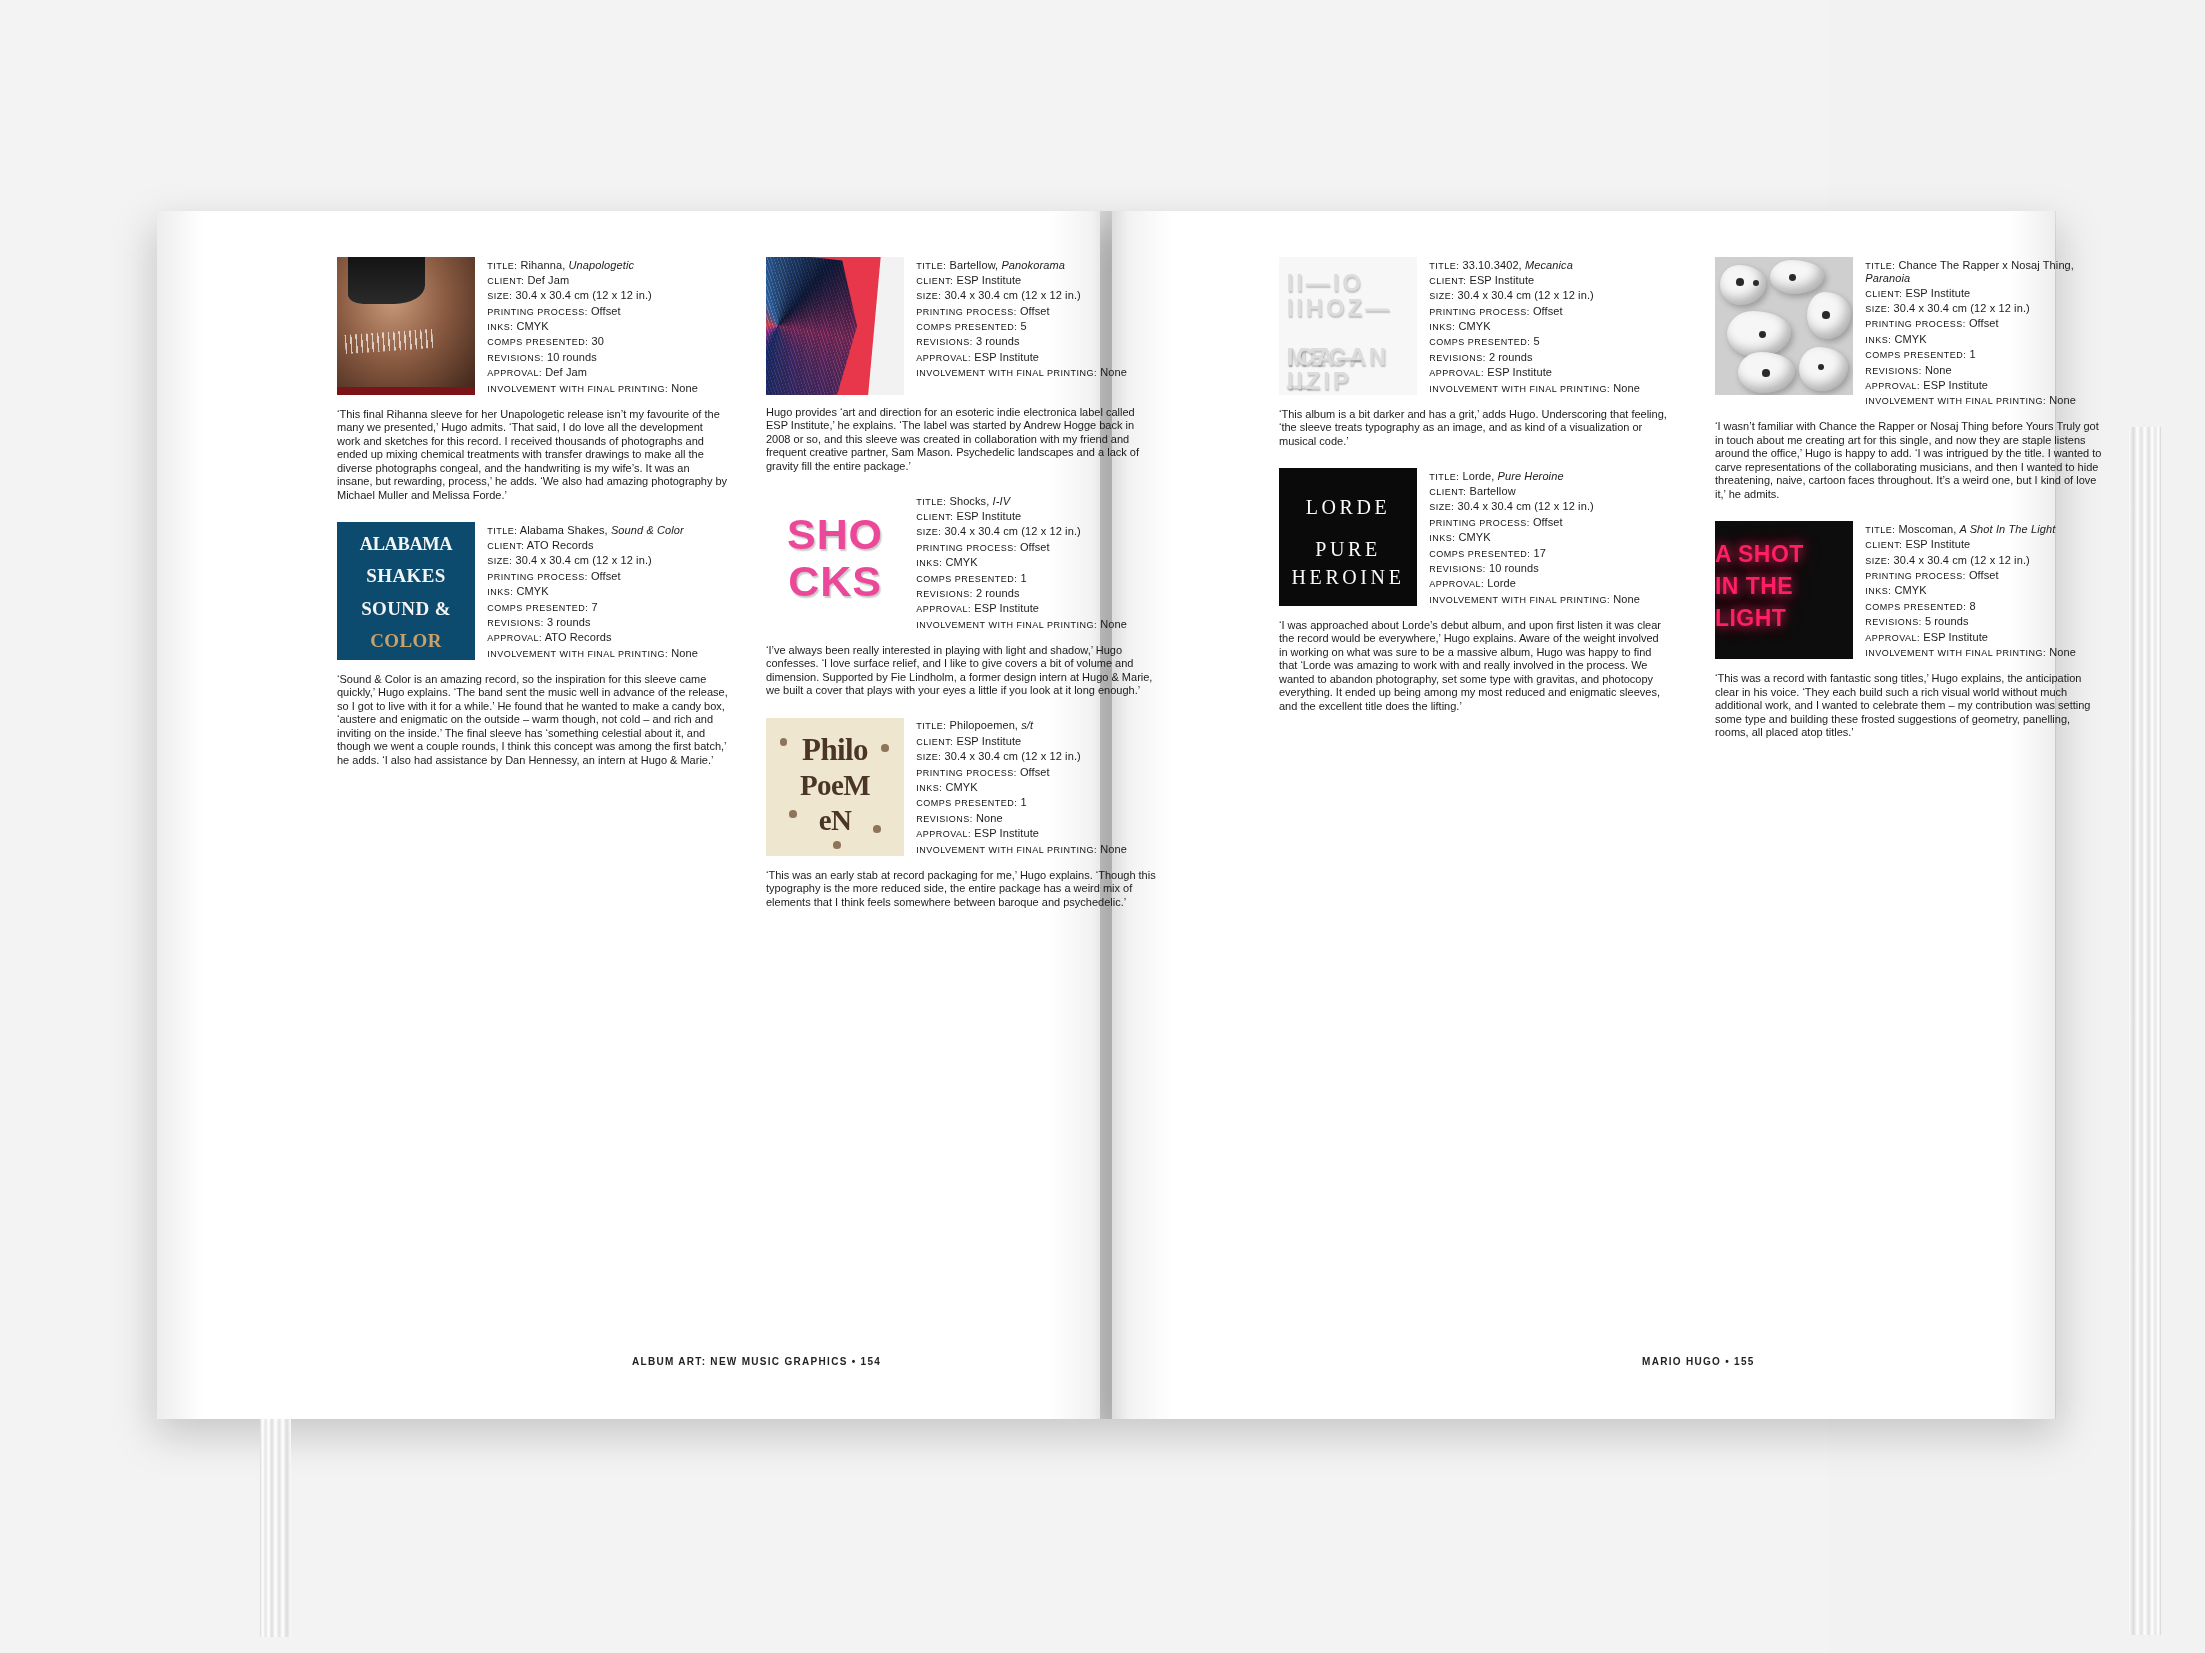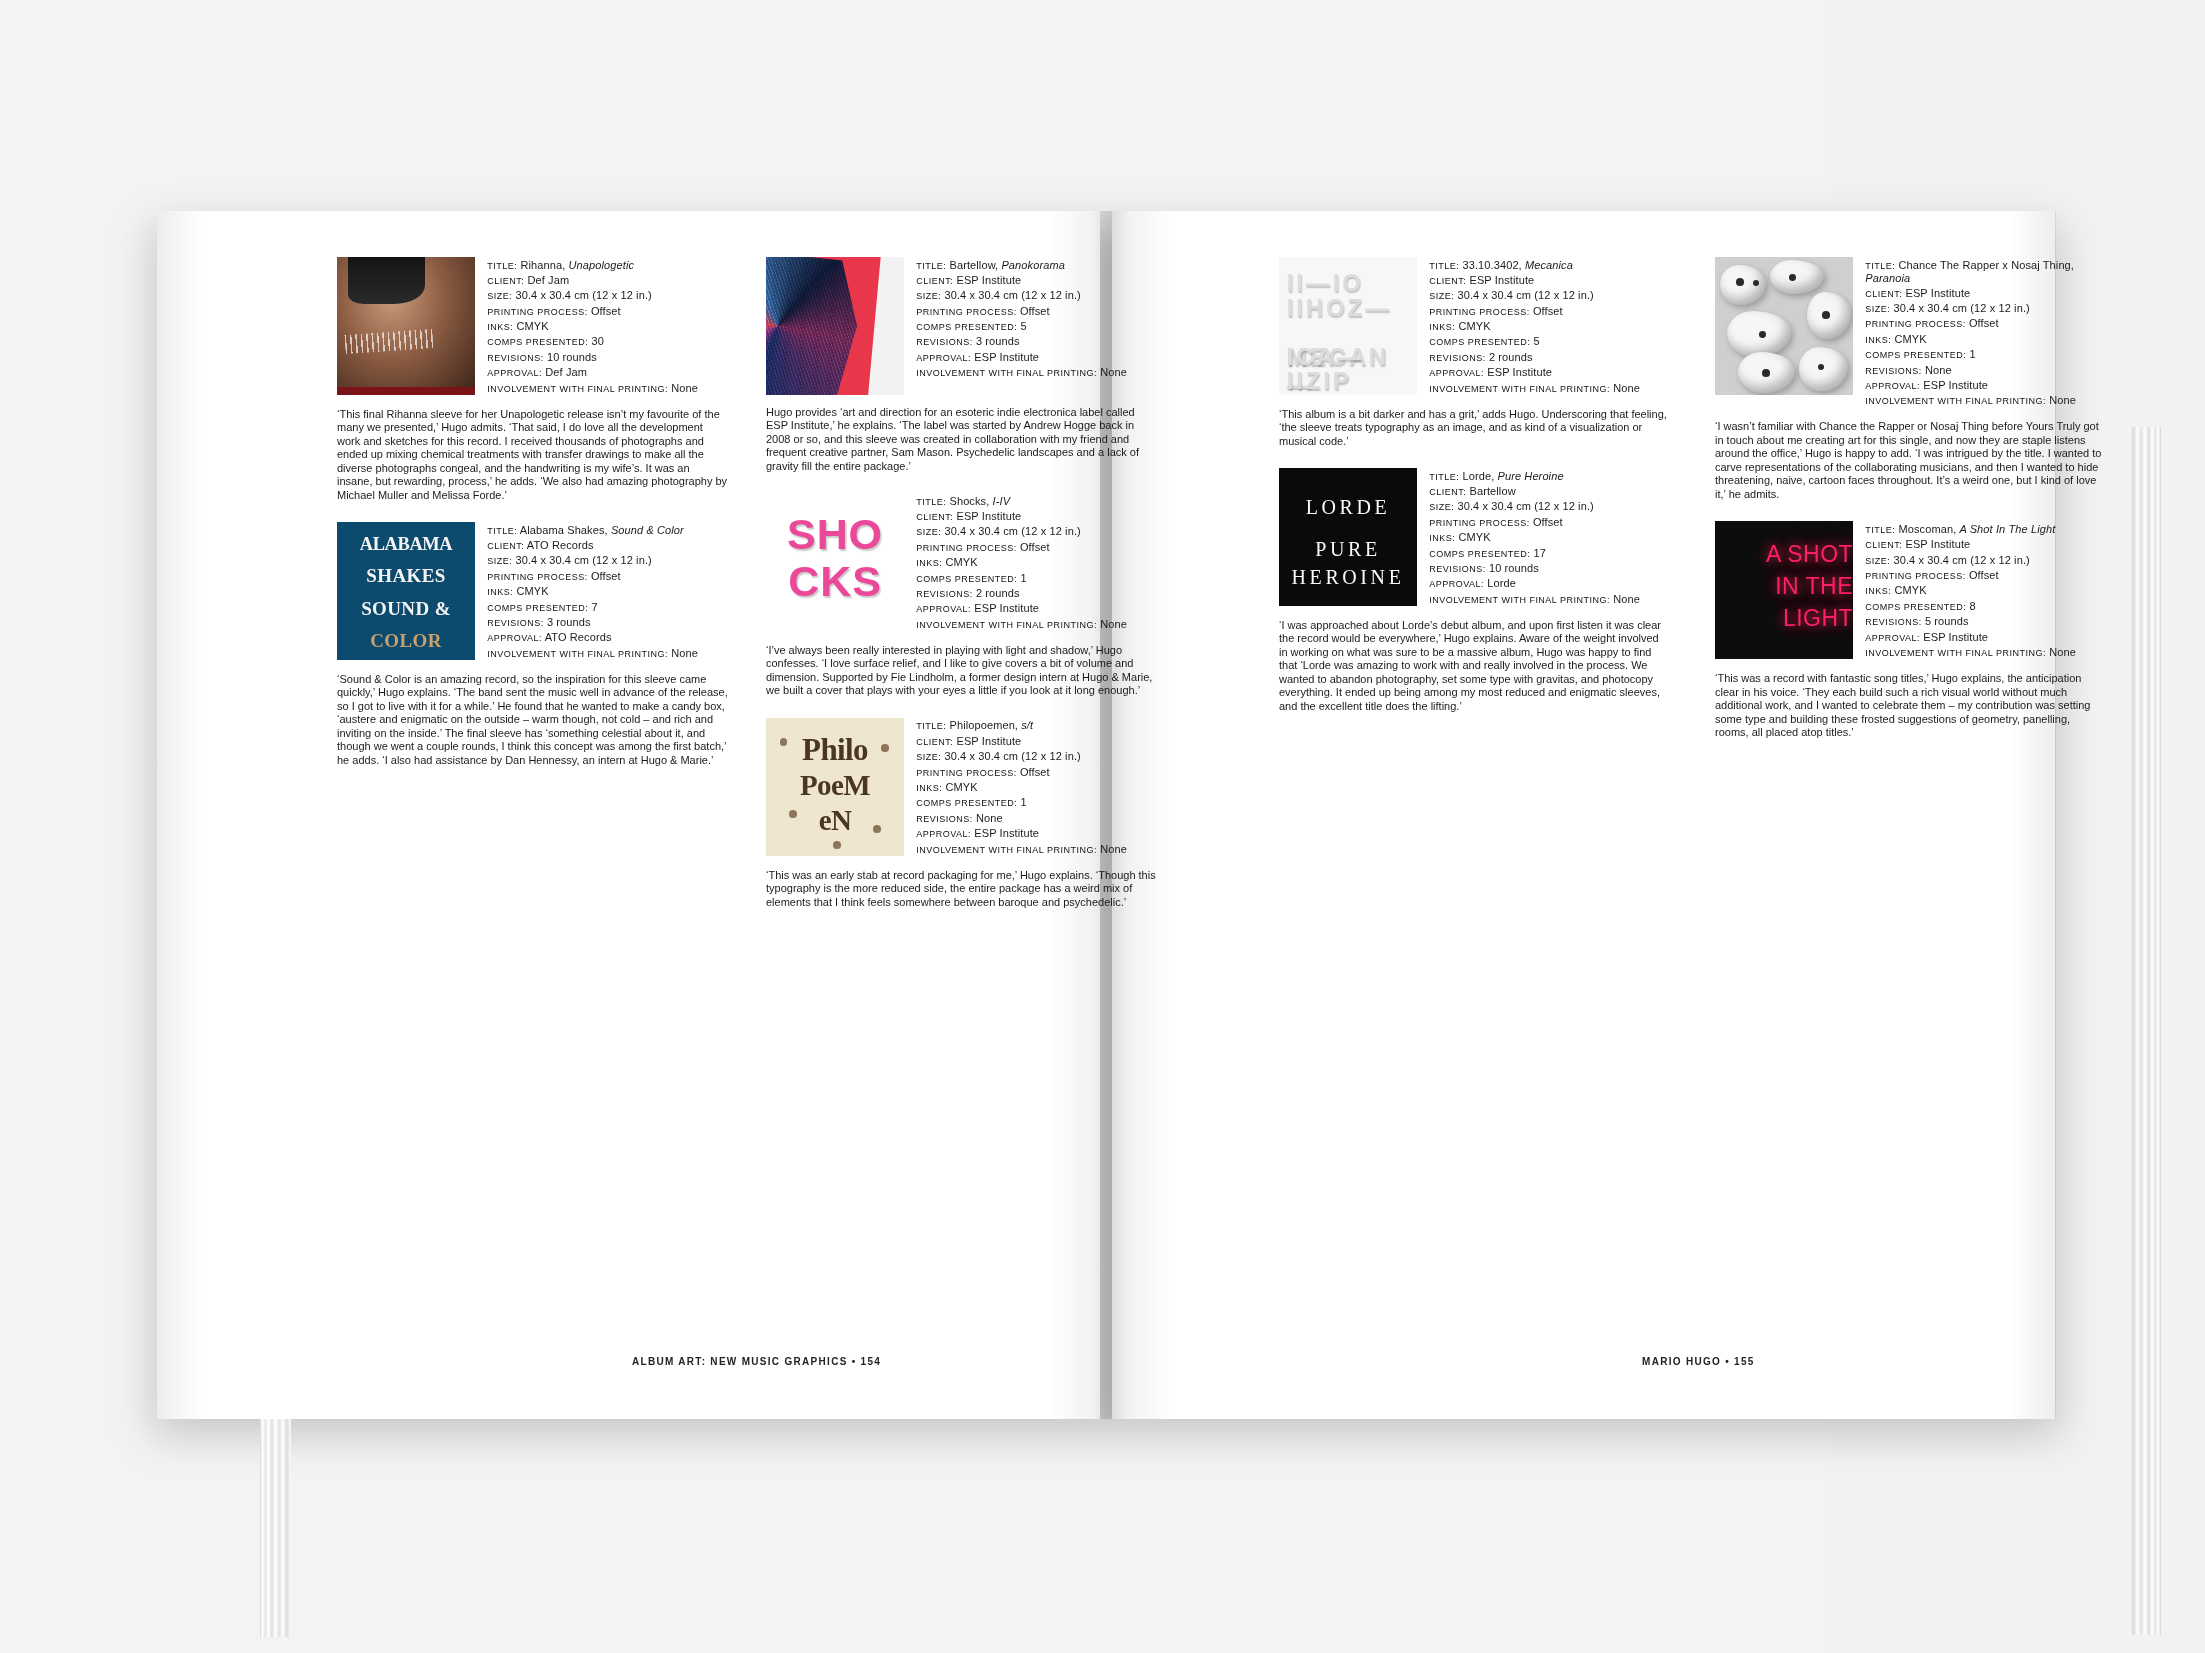--- a/index.html
+++ b/index.html
@@ -354,23 +354,23 @@
     border-radius: 50%;
   }
 
   
   .art-moscoman {
     width: 100%; height: 100%;
     background: #0d0d0d;
     position: relative;
   }
   .art-moscoman .mline {
-    position: absolute; left: 0; right: 0; text-align: right;
+    position: absolute; left: 0; right: 8px; text-align: left;
     font-family: "Liberation Sans", sans-serif;
-    font-weight: normal;
+    font-weight: bold;
     font-size: 23px;
     letter-spacing: 0.02em;
     color: #ff1f63;
     text-shadow: 0 0 10.7px rgba(255,31,99,0.85), 0 0 21.4px rgba(255,31,99,0.45);
   }
   .art-moscoman .m1 { top: 20px; }
   .art-moscoman .m2 { top: 52px; }
   .art-moscoman .m3 { top: 84px; }
 </style>
 </head>

